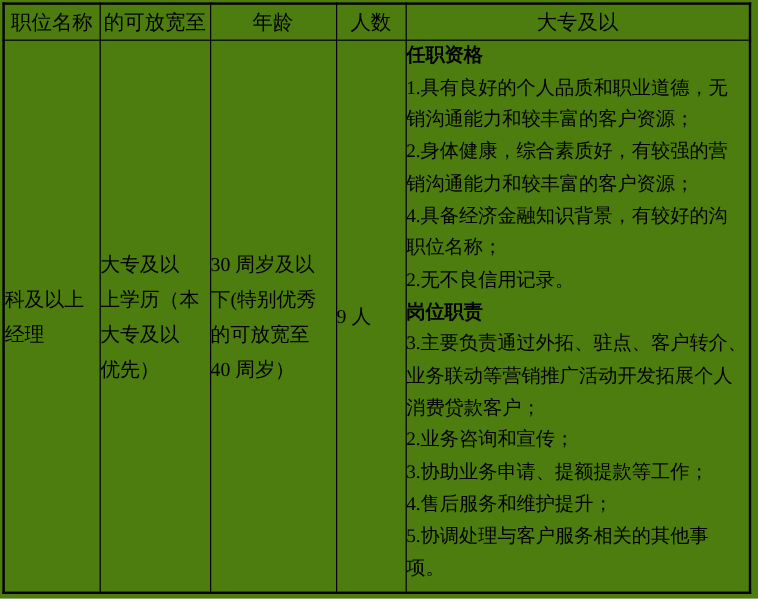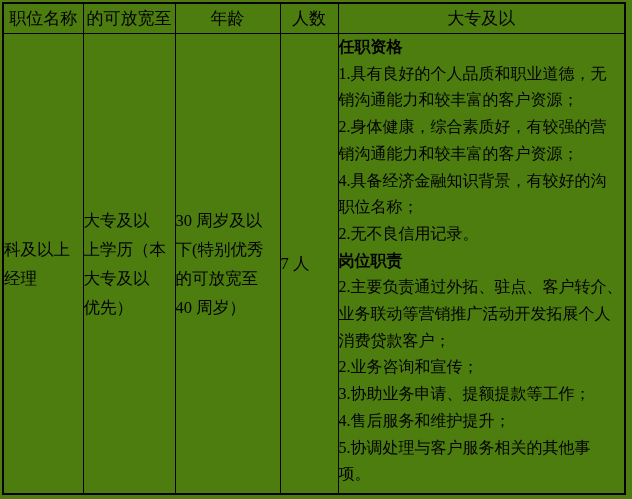--- a/index.html
+++ b/index.html
@@ -87,33 +87,33 @@
           <div class="line">大专及以</div>
           <div class="line">优先）</div>
         </td>
         <td class="cell-center">
           <div class="line">30 周岁及以</div>
           <div class="line">下(特别优秀</div>
           <div class="line">的可放宽至</div>
           <div class="line">40 周岁）</div>
         </td>
         <td class="cell-center">
-          <div class="line">7 人</div>
+          <div class="line">9 人</div>
         </td>
         <td class="cell-other">
           <div class="line bold">任职资格</div>
           <div class="line">1.具有良好的个人品质和职业道德，无</div>
           <div class="line">销沟通能力和较丰富的客户资源；</div>
           <div class="line">2.身体健康，综合素质好，有较强的营</div>
           <div class="line">销沟通能力和较丰富的客户资源；</div>
           <div class="line">4.具备经济金融知识背景，有较好的沟</div>
           <div class="line">职位名称；</div>
           <div class="line">2.无不良信用记录。</div>
           <div class="line bold">岗位职责</div>
-          <div class="line">2.主要负责通过外拓、驻点、客户转介、</div>
+          <div class="line">3.主要负责通过外拓、驻点、客户转介、</div>
           <div class="line">业务联动等营销推广活动开发拓展个人</div>
           <div class="line">消费贷款客户；</div>
           <div class="line">2.业务咨询和宣传；</div>
           <div class="line">3.协助业务申请、提额提款等工作；</div>
           <div class="line">4.售后服务和维护提升；</div>
           <div class="line">5.协调处理与客户服务相关的其他事</div>
           <div class="line">项。</div>
         </td>
       </tr>
     </tbody>

